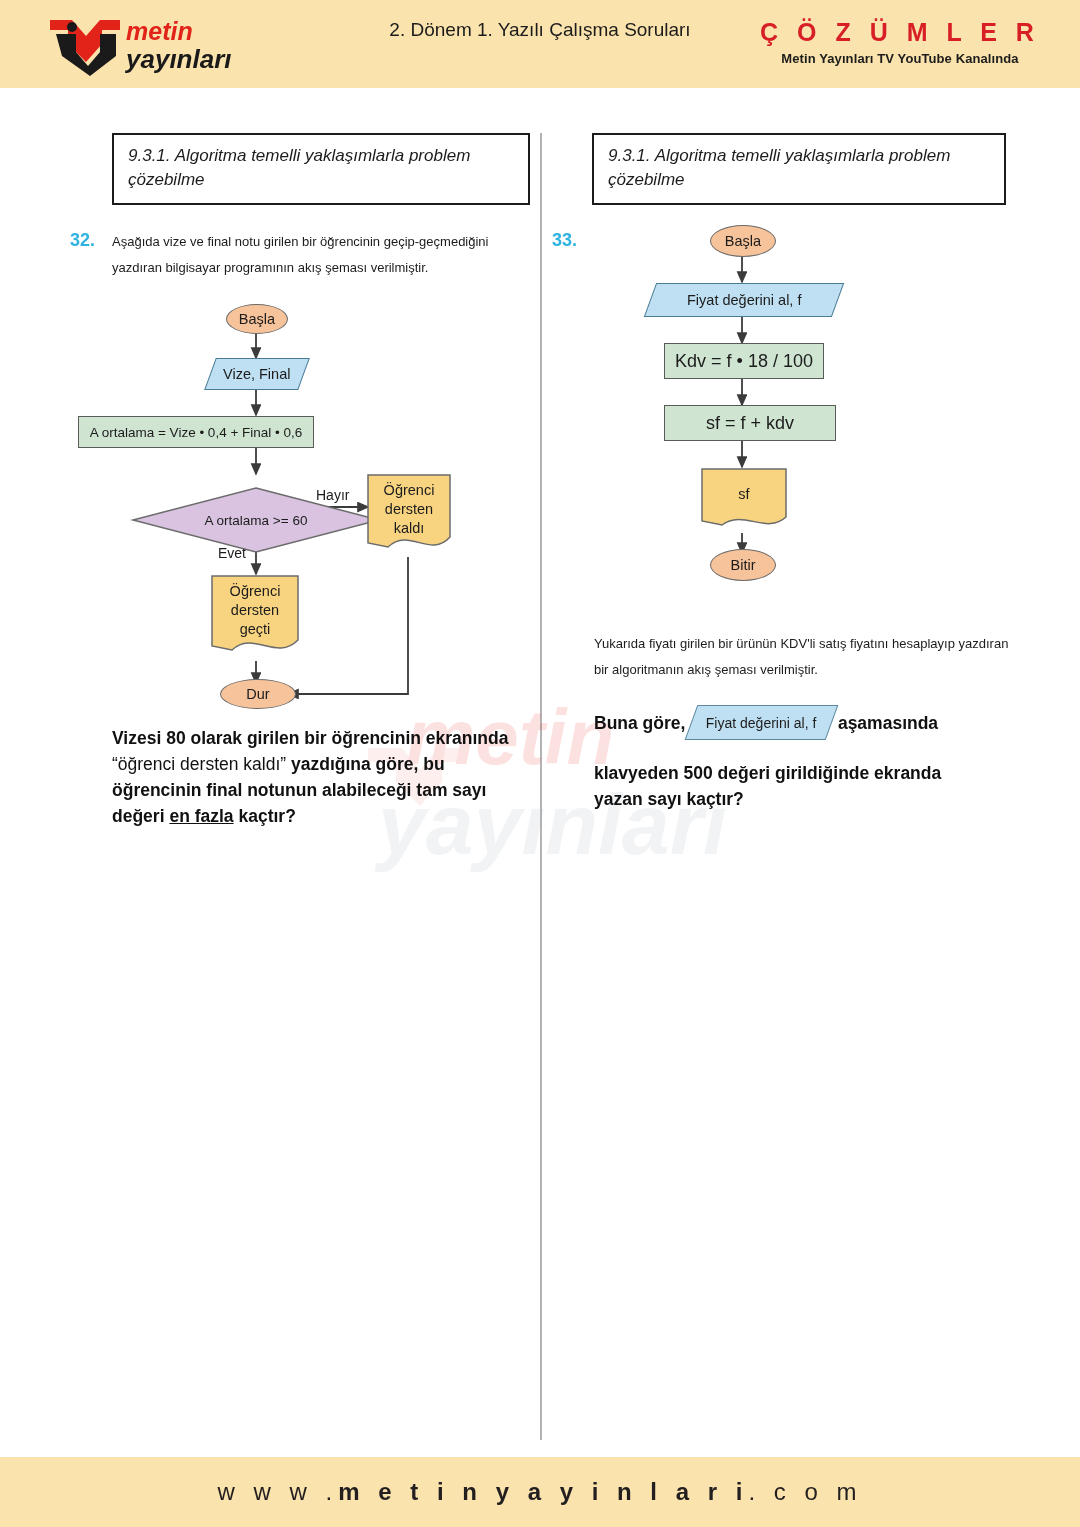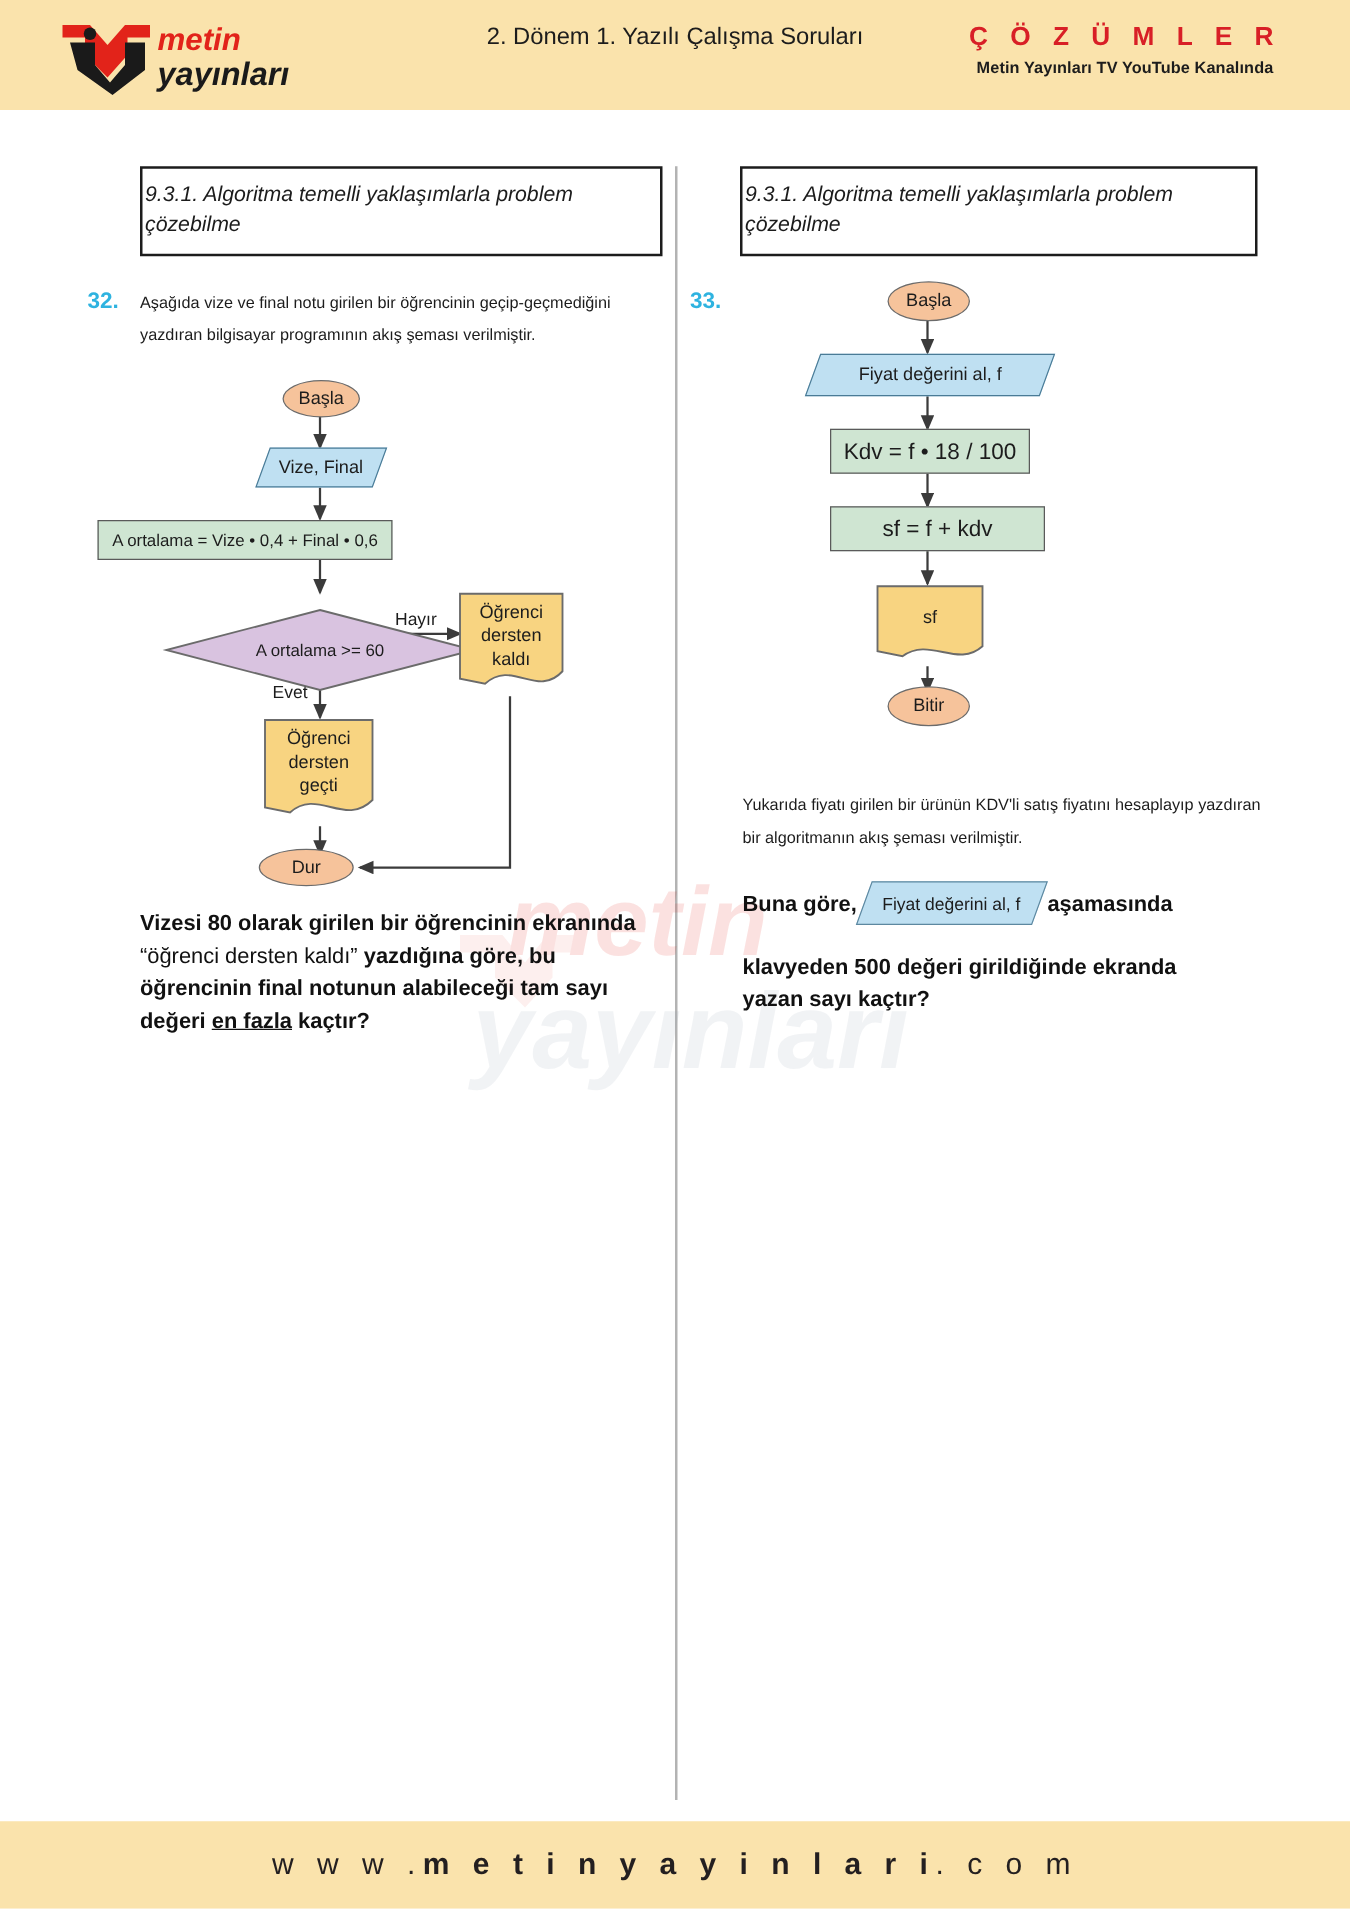--- a/index.html
+++ b/index.html
@@ -45,21 +45,21 @@
     font-family: "Liberation Sans", sans-serif;
   }
   .header-right {
     position: absolute;
     right: 40px; top: 18px;
     width: 280px;
     text-align: center;
   }
   .cozumler {
     color: #d81f26;
-    font-size: 21px;
+    font-size: 25px;
     font-weight: bold;
     letter-spacing: 6px;
     font-family: "Liberation Sans", sans-serif;
   }
   .cozumler-sub {
     color: #1c1c1c;
     font-size: 13px;
     font-weight: bold;
     margin-top: 4px;
     letter-spacing: 0.1px;
@@ -90,21 +90,21 @@
     width: 2px; height: 1307px;
     background: #b3b3b3;
   }
 
   .col { position: absolute; top: 133px; }
   .col-left { left: 70px; width: 460px; }
   .col-right { left: 552px; width: 470px; }
 
   .objective-box {
     border: 2px solid #1c1c1c;
-    padding: 9px 14px 11px 2px;
+    padding: 9px 14px 11px 14px;
     font-style: italic;
     font-size: 17px;
     line-height: 24px;
     color: #1c1c1c;
     box-sizing: border-box;
   }
   .ob-left { margin-left: 42px; width: 418px; }
   .ob-right { margin-left: 40px; width: 414px; }
 
   .q-row { display: flex; margin-top: 24px; }
@@ -305,21 +305,21 @@
         <svg width="90" height="88" style="position:absolute;left:0;top:0;">
           <path d="M2,2 L88,2 L88,66 C66,88 44,56 22,76 L2,72 Z" fill="#f8d481" stroke="#6b6b6b" stroke-width="1.5"></path>
         </svg>
         <div class="doc-label">
           <div>Öğrenci</div>
           <div>dersten</div>
           <div>geçti</div>
         </div>
       </div>
 
-      <div class="node terminator" style="left:137px; top:384px; width:76px; height:30px;">
+      <div class="node terminator" style="left:150px; top:384px; width:76px; height:30px;">
         <span>Dur</span>
       </div>
     </div>
 
     <div class="q-bold" style="margin-left:42px; margin-top:30px; width:420px;">
       <span>Vizesi 80 olarak girilen bir öğrencinin ekranında</span>
       <span style="font-weight:normal;">“öğrenci dersten kaldı”</span>
       <span>yazdığına göre, bu öğrencinin final notunun alabileceği tam sayı değeri</span>
       <span class="u-underline">en fazla</span>
       <span>kaçtır?</span>

